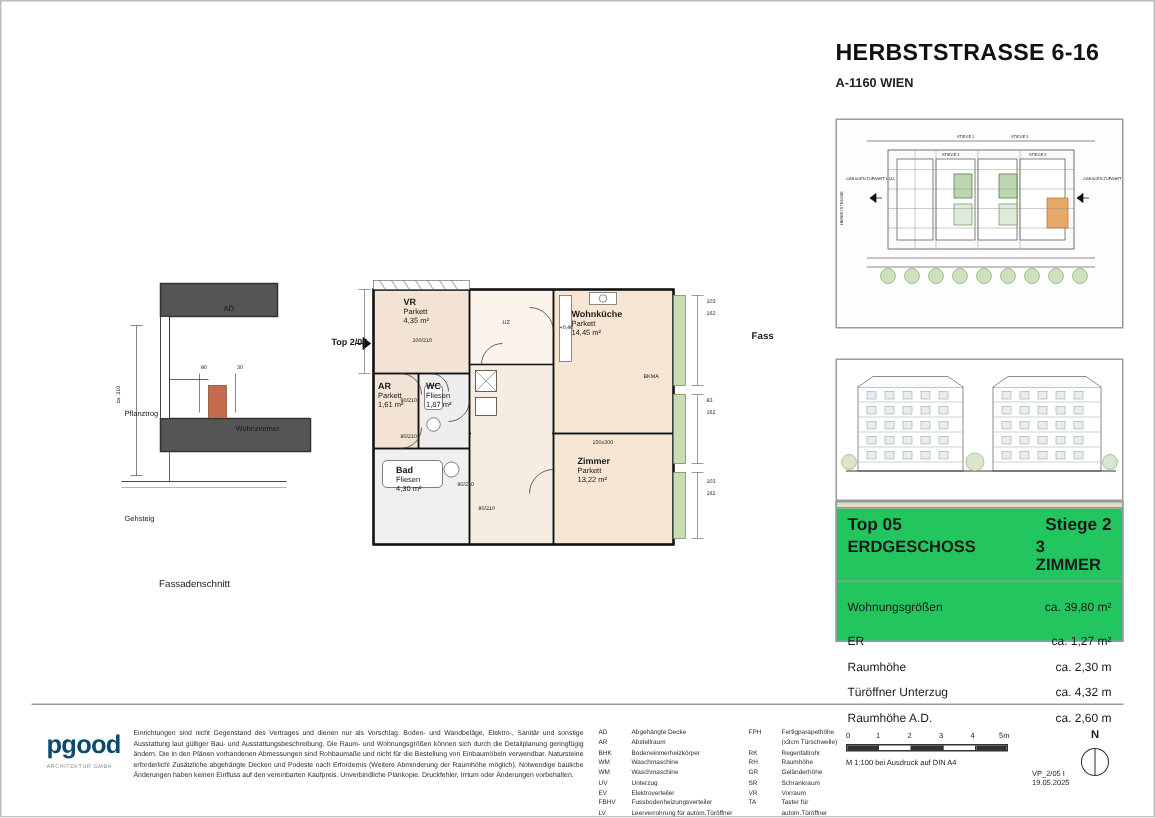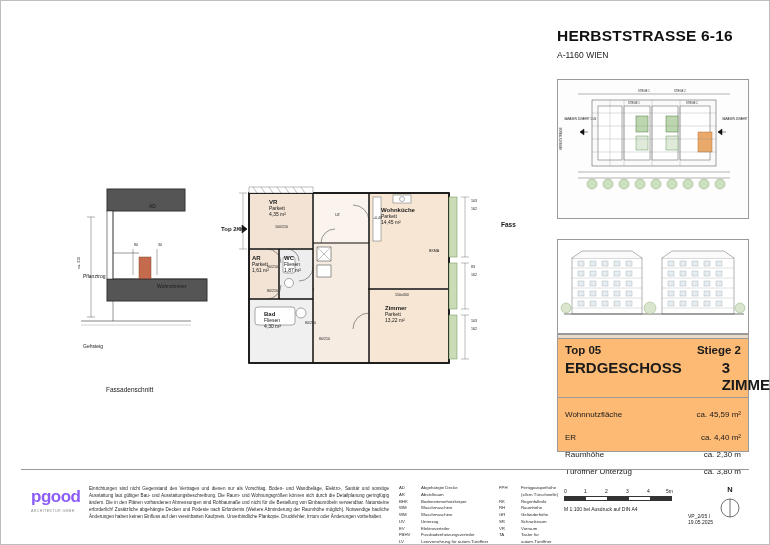--- a/index.html
+++ b/index.html
@@ -18,70 +18,70 @@
   }
   
   .header {
     position:absolute; left:556px; top:26px; width:192px;
   }
   .header .title {
     font-size:15.5px; font-weight:bold; letter-spacing:0.2px;
     color:#111;
   }
   .header .subtitle {
-    font-size:8.5px; margin-top:5px; color:#222;
+    font-size:8.5px; margin-top:5px; color:#222;font-weight:bold;
   }
   
   .siteplan {
     position:absolute; left:556px; top:78px; width:192px; height:140px;
     border:0.8px solid #9a9a9a;
     background:#fdfdfd;
     overflow:hidden;
   }
   .siteplan svg { display:block; }
   
   .elevation {
     position:absolute; left:556px; top:238px; width:192px; height:95px;
     border:0.8px solid #9a9a9a;
     background:#fff;
     overflow:hidden;
   }
   
   .infobox {
-    position:absolute; left:556px; top:333px; width:192px; height:118px;
+    position:absolute; left:556px; top:333px; width:192px; height:94px;
     border:0.8px solid #9a9a9a;
-    background:#fdba74;
+    background:#22c55e;
   }
   .infobox .topbar {
     height:4px; background:#e9d9c8; border-bottom:0.8px solid #9a9a9a;
   }
   .inforow {
     display:flex; justify-content:space-between;
     padding:0 7px;
     font-size:8px;
   }
   .inforow.big {
     font-size:11.5px; font-weight:bold; padding-top:5px; padding-bottom:3px;
   }
   .inforow.mid {
-    font-size:15px; font-weight:bold; padding-bottom:4px;
+    font-size:11px; font-weight:bold; padding-bottom:4px;
     border-bottom:0.8px solid #9a9a9a;
     gap:40px;
   }
   .inforow.line { padding-top:6px; padding-bottom:2px; }
   .inforow.gap { margin-top:6px; }
   
   .footer-rule {
     position:absolute; left:20px; top:468px; width:728px;
     border-top:0.8px solid #9a9a9a;
   }
   .logo {
     position:absolute; left:30px; top:486px; width:60px;
   }
-  .logo .mark { font-size:17px; font-weight:bold; color:#8b5cf6; letter-spacing:-0.5px;}
+  .logo .mark { font-size:17px; font-weight:bold; color:#0c4a6e; letter-spacing:-0.5px;}
   .logo .tag { font-size:3.6px; color:#8a8a8a; letter-spacing:0.4px; margin-top:2px;}
   .disclaimer {
     position:absolute; left:88px; top:484px; width:300px;
     font-size:4.6px; line-height:1.55; color:#2b2b2b; text-align:justify;
   }
   .abbrev {
     position:absolute; top:484px;
     font-size:4.3px; line-height:1.58; color:#2b2b2b;
   }
   .abbrev.col1 { left:398px; width:96px; }
@@ -278,34 +278,38 @@
     <div class="topbar"></div>
     <div class="inforow big">
       <span>Top  05</span>
       <span>Stiege 2</span>
     </div>
     <div class="inforow mid">
       <span>ERDGESCHOSS</span>
       <span>3 ZIMMER</span>
     </div>
     <div class="inforow line gap">
-      <span>Wohnnutzfläche</span>
-      <span>ca. 45,59 m²</span>
+      <span>Wohnungsgrößen</span>
+      <span>ca. 39,80 m²</span>
     </div>
     <div class="inforow line gap">
       <span>ER</span>
-      <span>ca.  4,40 m²</span>
+      <span>ca.  1,27 m²</span>
     </div>
     <div class="inforow line">
       <span>Raumhöhe</span>
       <span>ca.  2,30 m</span>
     </div>
     <div class="inforow line">
       <span>Türöffner Unterzug</span>
-      <span>ca.  3,80 m</span>
+      <span>ca.  4,32 m</span>
+    </div>
+    <div class="inforow line">
+      <span>Raumhöhe A.D.</span>
+      <span>ca.  2,60 m</span>
     </div>
   </div>
 
   <div class="plan">
     <svg width="520" height="440" viewBox="0 0 520 440">
 
       <g stroke="#222" fill="none">
         <rect x="86" y="168" width="78" height="22" fill="#555" stroke="#333"></rect>
         <rect x="86" y="258" width="100" height="22" fill="#555" stroke="#333"></rect>
         <rect x="86" y="190" width="6" height="68" fill="#ffffff" stroke="#333" stroke-width="0.6"></rect>

